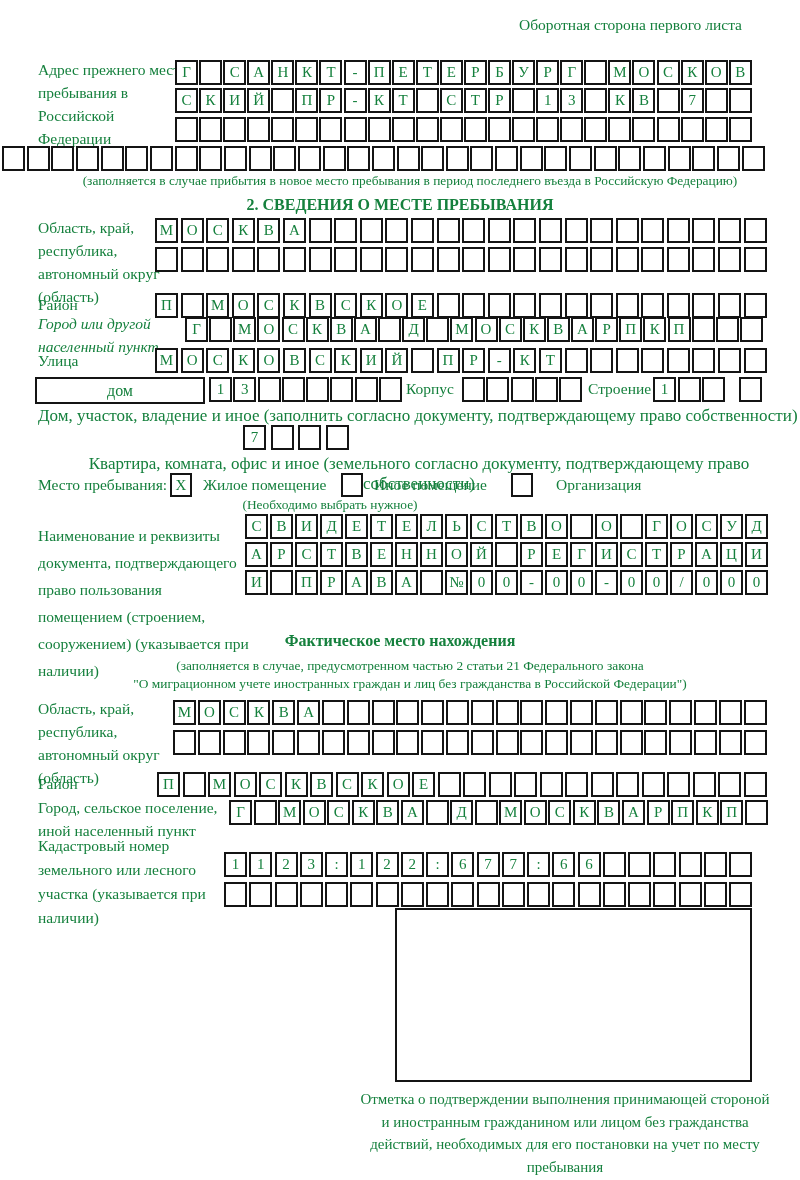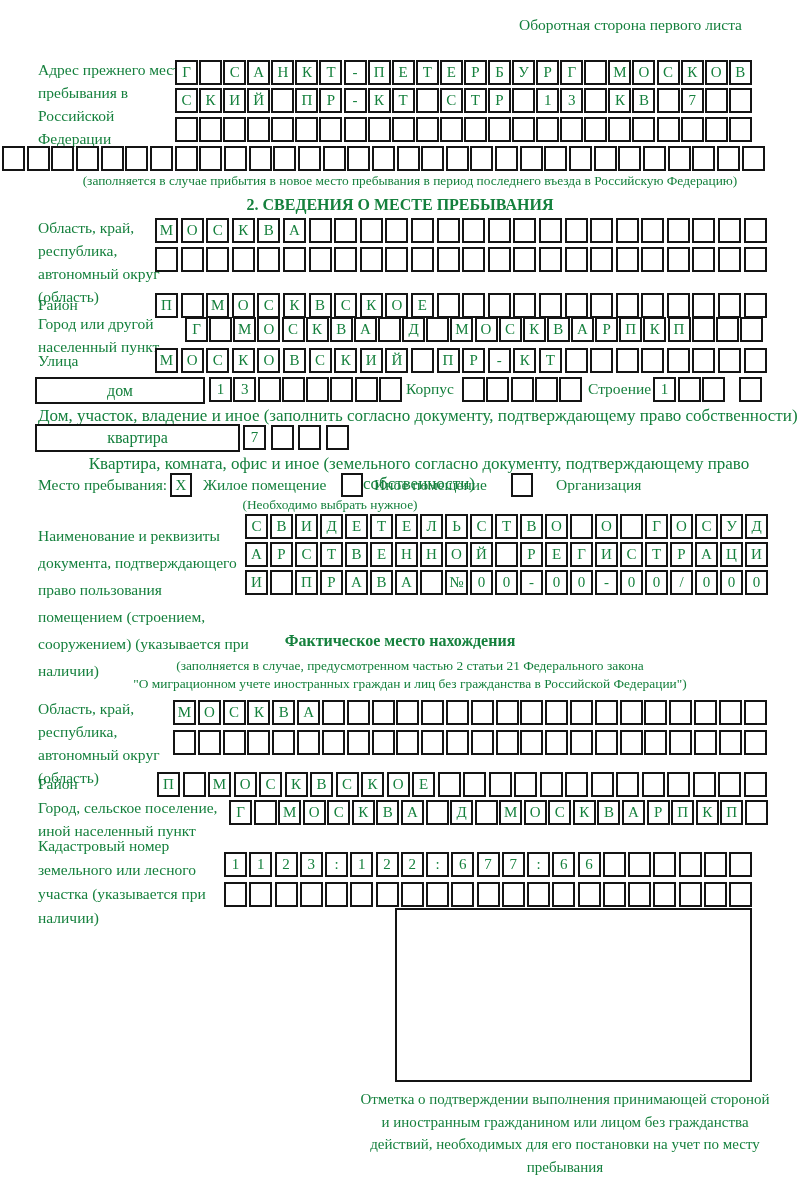--- a/index.html
+++ b/index.html
@@ -231,21 +231,21 @@
       <span class="cell"></span>
       <span class="cell"></span>
       <span class="cell"></span>
       <span class="cell"></span>
       <span class="cell"></span>
       <span class="cell"></span>
       <span class="cell"></span>
       <span class="cell"></span>
     </div>
 
-  <div class="abs lbl" style="left:38px; top:312px; width:150px;">Город или другой населенный пункт</div>
+  <div class="abs lbl" style="left:38px; top:312px; width:150px;font-style:italic;">Город или другой населенный пункт</div>
   <div class="cellrow" style="left:185px; top:317px; width:578px;">
       <span class="cell">Г</span>
       <span class="cell"></span>
       <span class="cell">М</span>
       <span class="cell">О</span>
       <span class="cell">С</span>
       <span class="cell">К</span>
       <span class="cell">В</span>
       <span class="cell">А</span>
       <span class="cell"></span>
@@ -317,21 +317,20 @@
   <div class="cellrow" style="left:653px; top:377px; width:72px;">
       <span class="cell">1</span>
       <span class="cell"></span>
       <span class="cell"></span>
     </div>
   <div class="cellrow" style="left:739px; top:377px; width:23px;">
       <span class="cell"></span>
     </div>
   <div class="abs mid" style="left:38px; top:406px;">Дом, участок, владение и иное (заполнить согласно документу, подтверждающему право собственности)</div>
 
-  <div class="widebox" style="left:35px; top:424px; width:205px; height:28px;">квартира</div>
   <div class="cellrow" style="left:243px; top:425px; width:106px;">
       <span class="cell">7</span>
       <span class="cell"></span>
       <span class="cell"></span>
       <span class="cell"></span>
     </div>
   <div class="abs mid" style="left:38px; top:454px;">Квартира, комната, офис и иное (земельного согласно документу, подтверждающему право собственности)</div>
 
   <div class="abs" style="left:38px; top:476px;">Место пребывания:</div>
   <span class="chk" style="left:170px; top:473px;">X</span>

